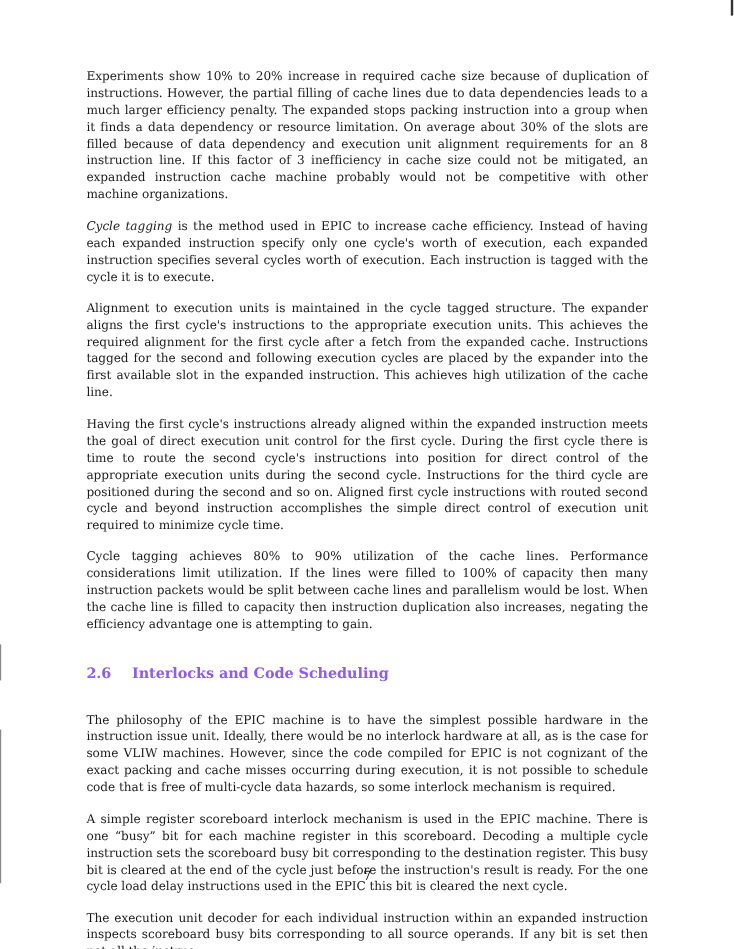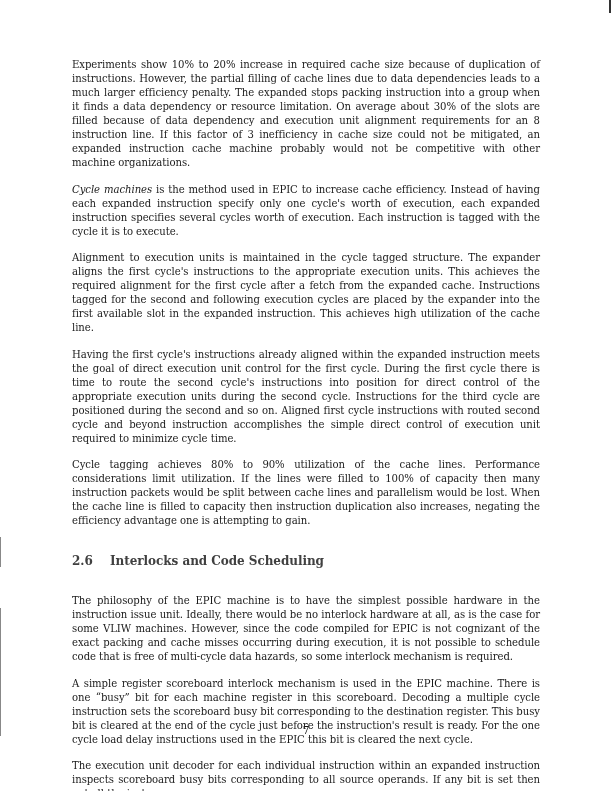--- a/index.html
+++ b/index.html
@@ -7,40 +7,40 @@
   .page {
     position: absolute; left: 72px; top: 58px; width: 468px;
     font-family: "DejaVu Serif", "Liberation Serif", serif;
     font-size: 10.1px; line-height: 14px; color: #1a1a1a;
     text-align: justify; letter-spacing: -0.05px;
   }
   .page p { margin: 0 0 12.5px 0; }
   .page em { font-style: italic; }
   .section-heading {
     font-family: "DejaVu Serif", "Liberation Serif", serif;
-    font-weight: bold; font-size: 12px; margin: 26px 0 26px 0; color: #404040;
+    font-weight: bold; font-size: 12px; margin: 26px 0 26px 0; color: #8b5cf6;
   }
   .section-heading .num { display: inline-block; width: 38px; }
   .page-number {
     position: absolute; left: 0; width: 612px; top: 724px; text-align: center;
     font-family: "DejaVu Serif", "Liberation Serif", serif; font-size: 10.5px; color: #111;
   }
   .edge-mark-right { position: absolute; left: 609px; top: 0; width: 2px; height: 13px; background: #333; }
   .edge-mark-left { position: absolute; left: 0; width: 1px; background: #888; }
 </style>
 </head>
 <body>
 
 <div class="edge-mark-right"></div>
 <div class="edge-mark-left" style="top:537px;height:30px;"></div>
 <div class="edge-mark-left" style="top:608px;height:128px;"></div>
 
 <div class="page">
   <p>Experiments show 10% to 20% increase in required cache size because of duplication of instructions. However, the partial filling of cache lines due to data dependencies leads to a much larger efficiency penalty. The expanded stops packing instruction into a group when it finds a data dependency or resource limitation. On average about 30% of the slots are filled because of data dependency and execution unit alignment requirements for an 8 instruction line. If this factor of 3 inefficiency in cache size could not be mitigated, an expanded instruction cache machine probably would not be competitive with other machine organizations.</p>
-  <p><em>Cycle machines</em><span> is the method used in EPIC to increase cache efficiency. Instead of having each expanded instruction specify only one cycle's worth of execution, each expanded instruction specifies several cycles worth of execution. Each instruction is tagged with the cycle it is to execute.</span></p>
+  <p><em>Cycle tagging</em><span> is the method used in EPIC to increase cache efficiency. Instead of having each expanded instruction specify only one cycle's worth of execution, each expanded instruction specifies several cycles worth of execution. Each instruction is tagged with the cycle it is to execute.</span></p>
   <p>Alignment to execution units is maintained in the cycle tagged structure. The expander aligns the first cycle's instructions to the appropriate execution units. This achieves the required alignment for the first cycle after a fetch from the expanded cache. Instructions tagged for the second and following execution cycles are placed by the expander into the first available slot in the expanded instruction. This achieves high utilization of the cache line.</p>
   <p>Having the first cycle's instructions already aligned within the expanded instruction meets the goal of direct execution unit control for the first cycle. During the first cycle there is time to route the second cycle's instructions into position for direct control of the appropriate execution units during the second cycle. Instructions for the third cycle are positioned during the second and so on. Aligned first cycle instructions with routed second cycle and beyond instruction accomplishes the simple direct control of execution unit required to minimize cycle time.</p>
   <p>Cycle tagging achieves 80% to 90% utilization of the cache lines. Performance considerations limit utilization. If the lines were filled to 100% of capacity then many instruction packets would be split between cache lines and parallelism would be lost. When the cache line is filled to capacity then instruction duplication also increases, negating the efficiency advantage one is attempting to gain.</p>
 
   <div class="section-heading">
     <span class="num">2.6</span><span>Interlocks and Code Scheduling</span>
   </div>
 
   <p>The philosophy of the EPIC machine is to have the simplest possible hardware in the instruction issue unit. Ideally, there would be no interlock hardware at all, as is the case for some VLIW machines. However, since the code compiled for EPIC is not cognizant of the exact packing and cache misses occurring during execution, it is not possible to schedule code that is free of multi-cycle data hazards, so some interlock mechanism is required.</p>
   <p>A simple register scoreboard interlock mechanism is used in the EPIC machine. There is one “busy” bit for each machine register in this scoreboard. Decoding a multiple cycle instruction sets the scoreboard busy bit corresponding to the destination register. This busy bit is cleared at the end of the cycle just before the instruction's result is ready. For the one cycle load delay instructions used in the EPIC this bit is cleared the next cycle.</p>

